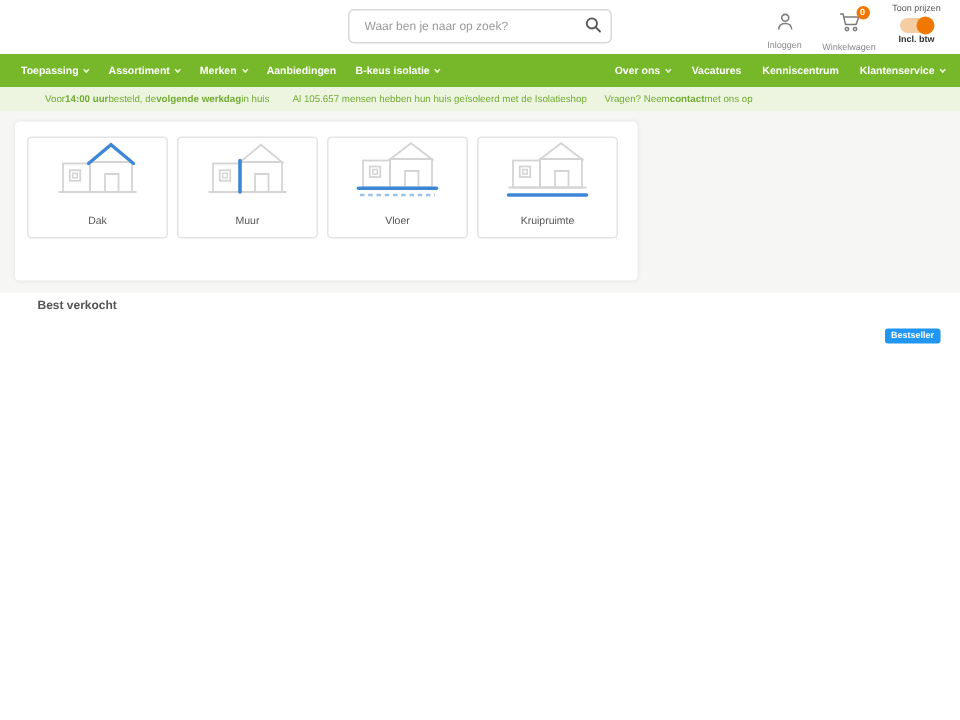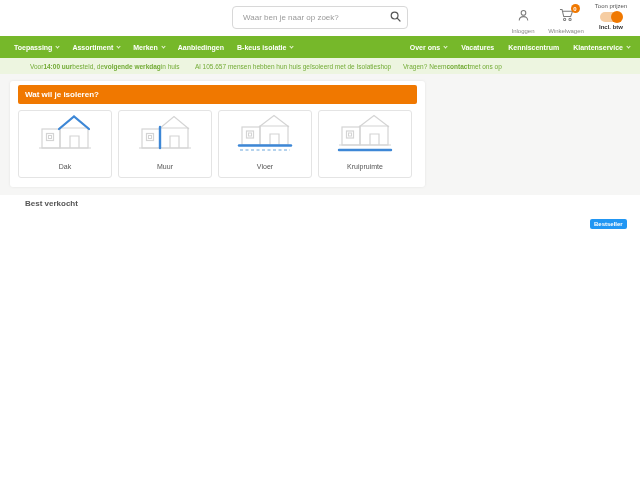--- a/index.html
+++ b/index.html
@@ -210,23 +210,20 @@
   <span class="seg usp-right">
       <span>Vragen? Neem </span>
       <span class="usp-link">contact</span>
       <span> met ons op</span>
     </span>
 </div>
 
 <div class="gray-band"></div>
 
 <div class="panel">
-  <div class="isolate-banner">
-    <span class="title">Wat wil je isoleren?</span>
-  </div>
   <div class="cards">
 
     <div class="card">
       <span>
         <svg width="62" height="40" viewBox="0 0 62 40" fill="none">
           <rect x="8" y="15" width="18" height="19" stroke="#d4d4d4" stroke-width="1.2"></rect>
           <rect x="12.5" y="19.5" width="7" height="7" stroke="#d4d4d4" stroke-width="1.2"></rect>
           <rect x="14.5" y="21.5" width="3" height="3" stroke="#d4d4d4" stroke-width="1"></rect>
           <path d="M26 14 L54 14 L54 34 L26 34 Z" stroke="#d4d4d4" stroke-width="1.2"></path>
           <path d="M36 34 L36 22 L45 22 L45 34" stroke="#d4d4d4" stroke-width="1.2"></path>

